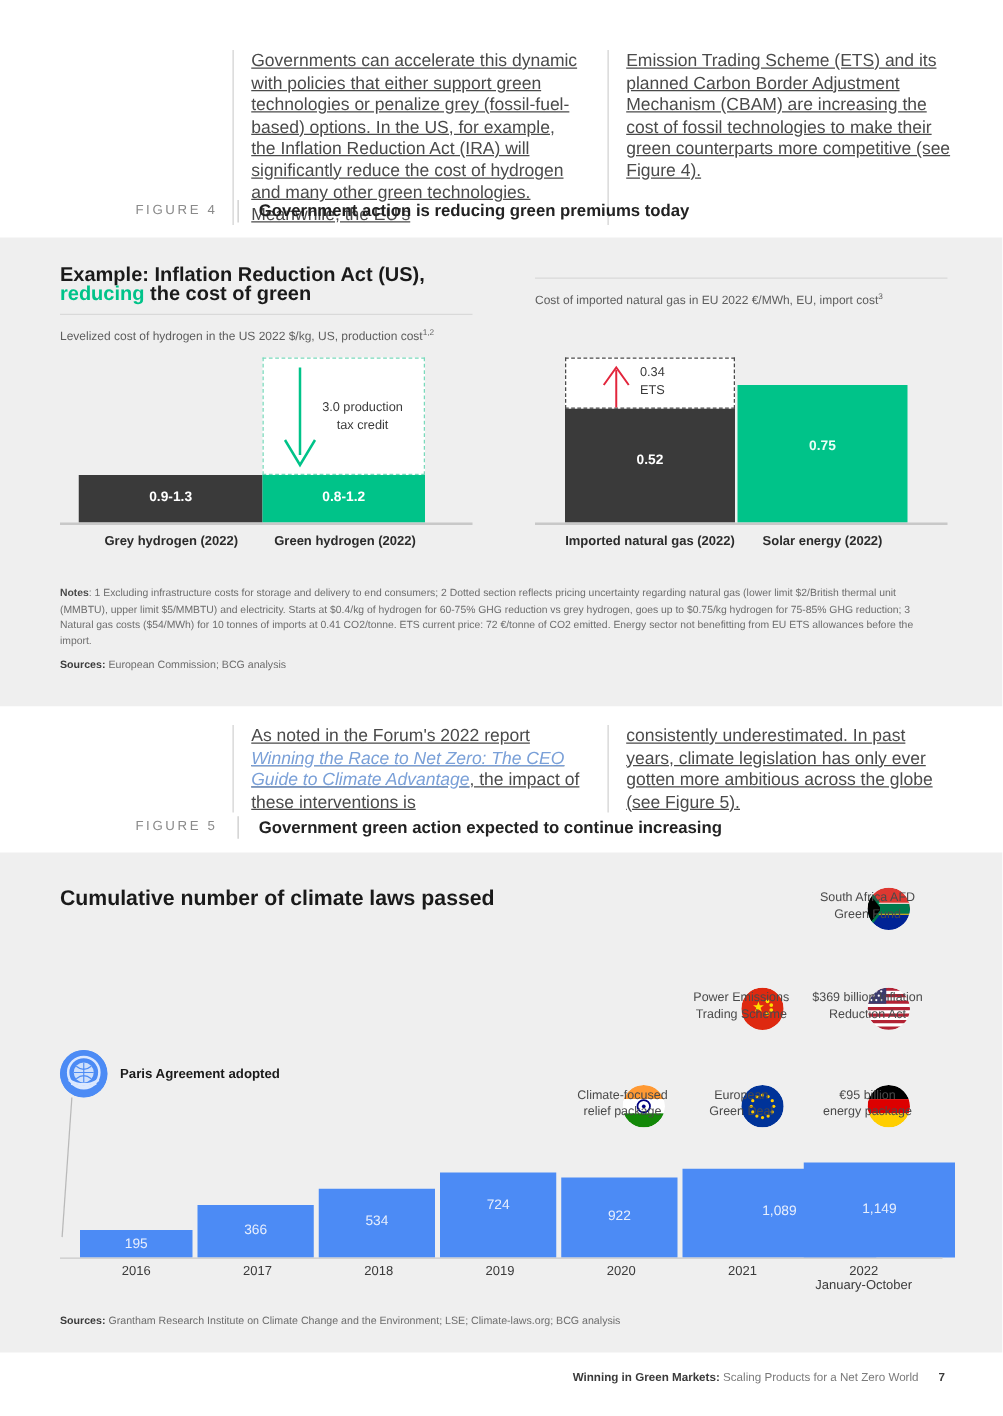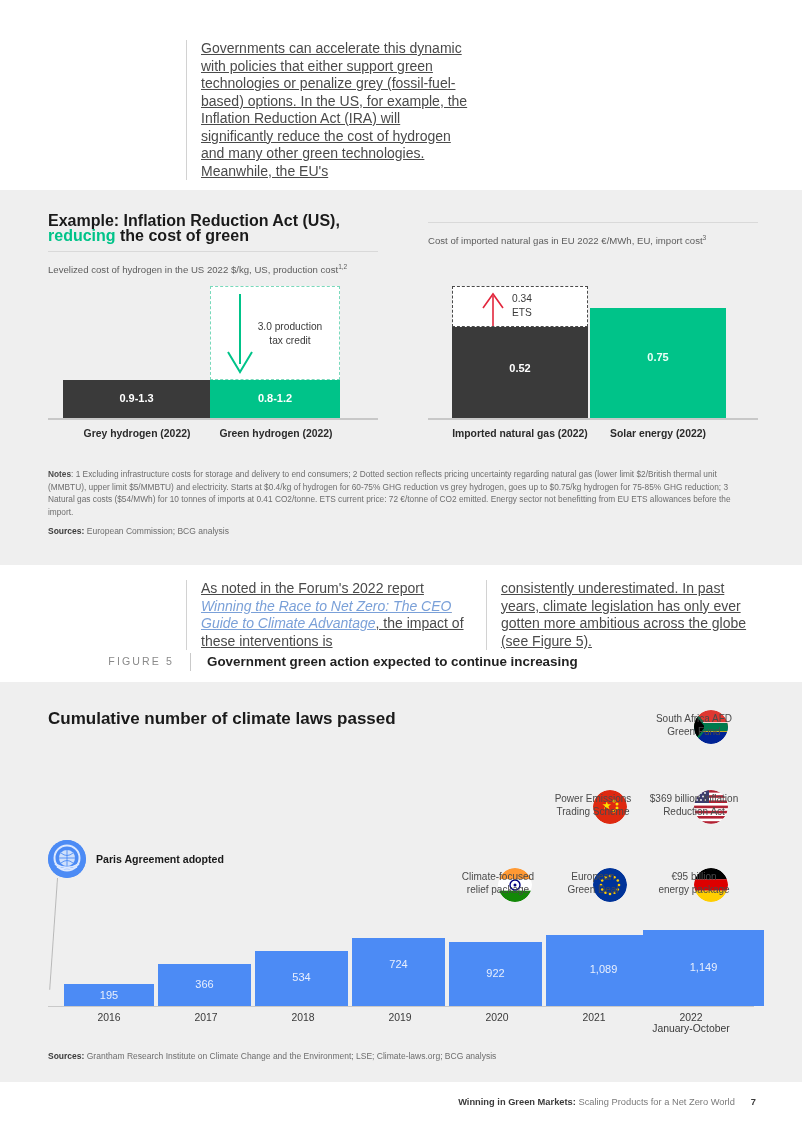--- a/index.html
+++ b/index.html
@@ -69,22 +69,27 @@
 
   .link{color:#7aa0d8;text-decoration:underline;font-style:italic;}
 </style>
 </head>
 <body>
 
 <div class="page">
 
   <div class="intro">
     <div class="c1 body-col rule-left" style="padding-left:14px;">Governments can accelerate this dynamic with policies that either support green technologies or penalize grey (fossil-fuel-based) options. In the US, for example, the Inflation Reduction Act (IRA) will significantly reduce the cost of hydrogen and many other green technologies. Meanwhile, the EU's</div>
-  </div>
-
+    <div class="c2 body-col rule-left" style="padding-left:14px;">Emission Trading Scheme (ETS) and its planned Carbon Border Adjustment Mechanism (CBAM) are increasing the cost of fossil technologies to make their green counterparts more competitive (see Figure 4).</div>
+  </div>
+
+  <div class="fig-head" style="top:160px;">
+    <div class="fig-label">FIGURE 4</div>
+    <div class="fig-title">Government action is reducing green premiums today</div>
+  </div>
 
   <div class="panel" style="top:190px;height:375px;">
 
     <div style="position:absolute;left:48px;top:24px;width:330px;">
       <div class="ex-title">
         <span>Example: Inflation Reduction Act (US),</span><br>
         <span class="green">reducing</span><span> the cost of green</span>
       </div>
       <div class="hr-thin"></div>
       <div class="sub-cap"><span>Levelized cost of hydrogen in the US 2022 $/kg, US, production cost</span><sup>1,2</sup></div>
@@ -339,21 +344,21 @@
         </div>
       <div class="b5" style="left:207px;width:93px;height:55px;">
           <div class="v" style="top:20px;">534</div>
         </div>
       <div class="b5" style="left:304px;width:93px;height:68px;">
           <div class="v" style="top:20px;">724</div>
         </div>
       <div class="b5" style="left:401px;width:93px;height:64px;">
           <div class="v" style="top:25px;">922</div>
         </div>
-      <div class="b5" style="left:498px;width:115px;height:71px;">
+      <div class="b5" style="left:498px;width:115px;height:71px;padding-left:40px;">
           <div class="v" style="top:28px;">1,089</div>
         </div>
       <div class="b5" style="left:595px;width:81px;height:76px;padding-left:40px;">
           <div class="v" style="top:31px;">1,149</div>
         </div>
     </div>
 
     <div class="xaxis" style="top:324px;width:706px;"></div>
 
     <div class="xlbl" style="left:48px;top:330px;width:122px;">2016</div>

